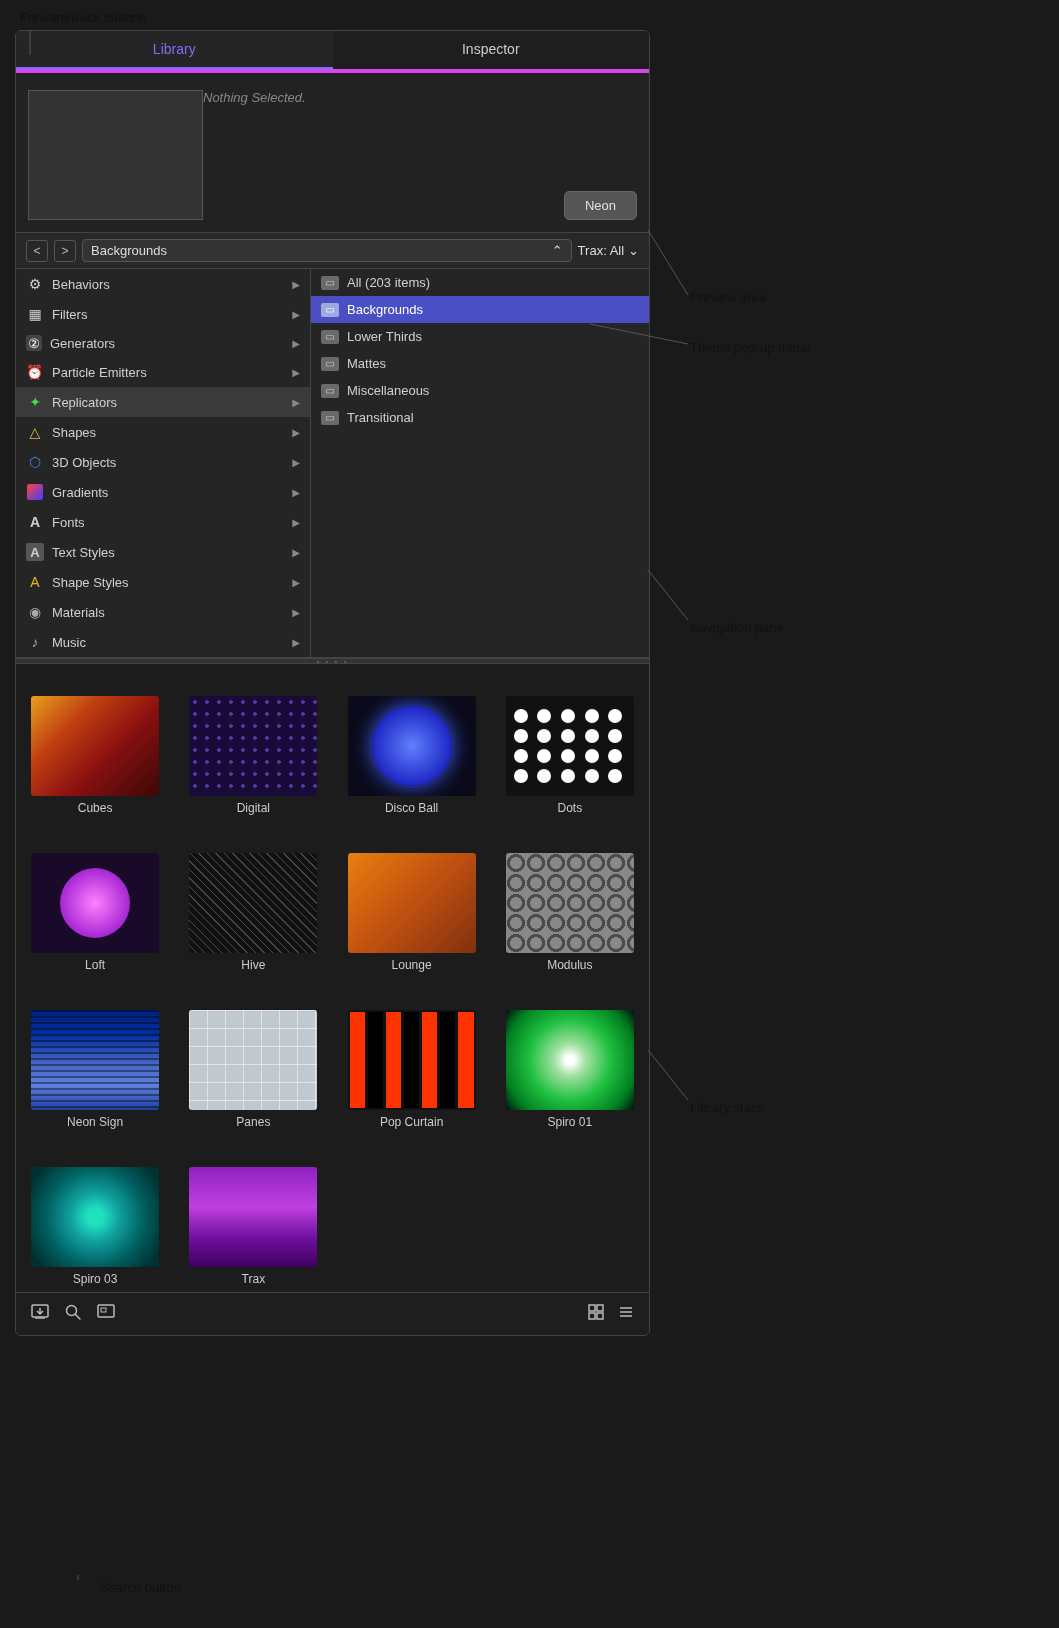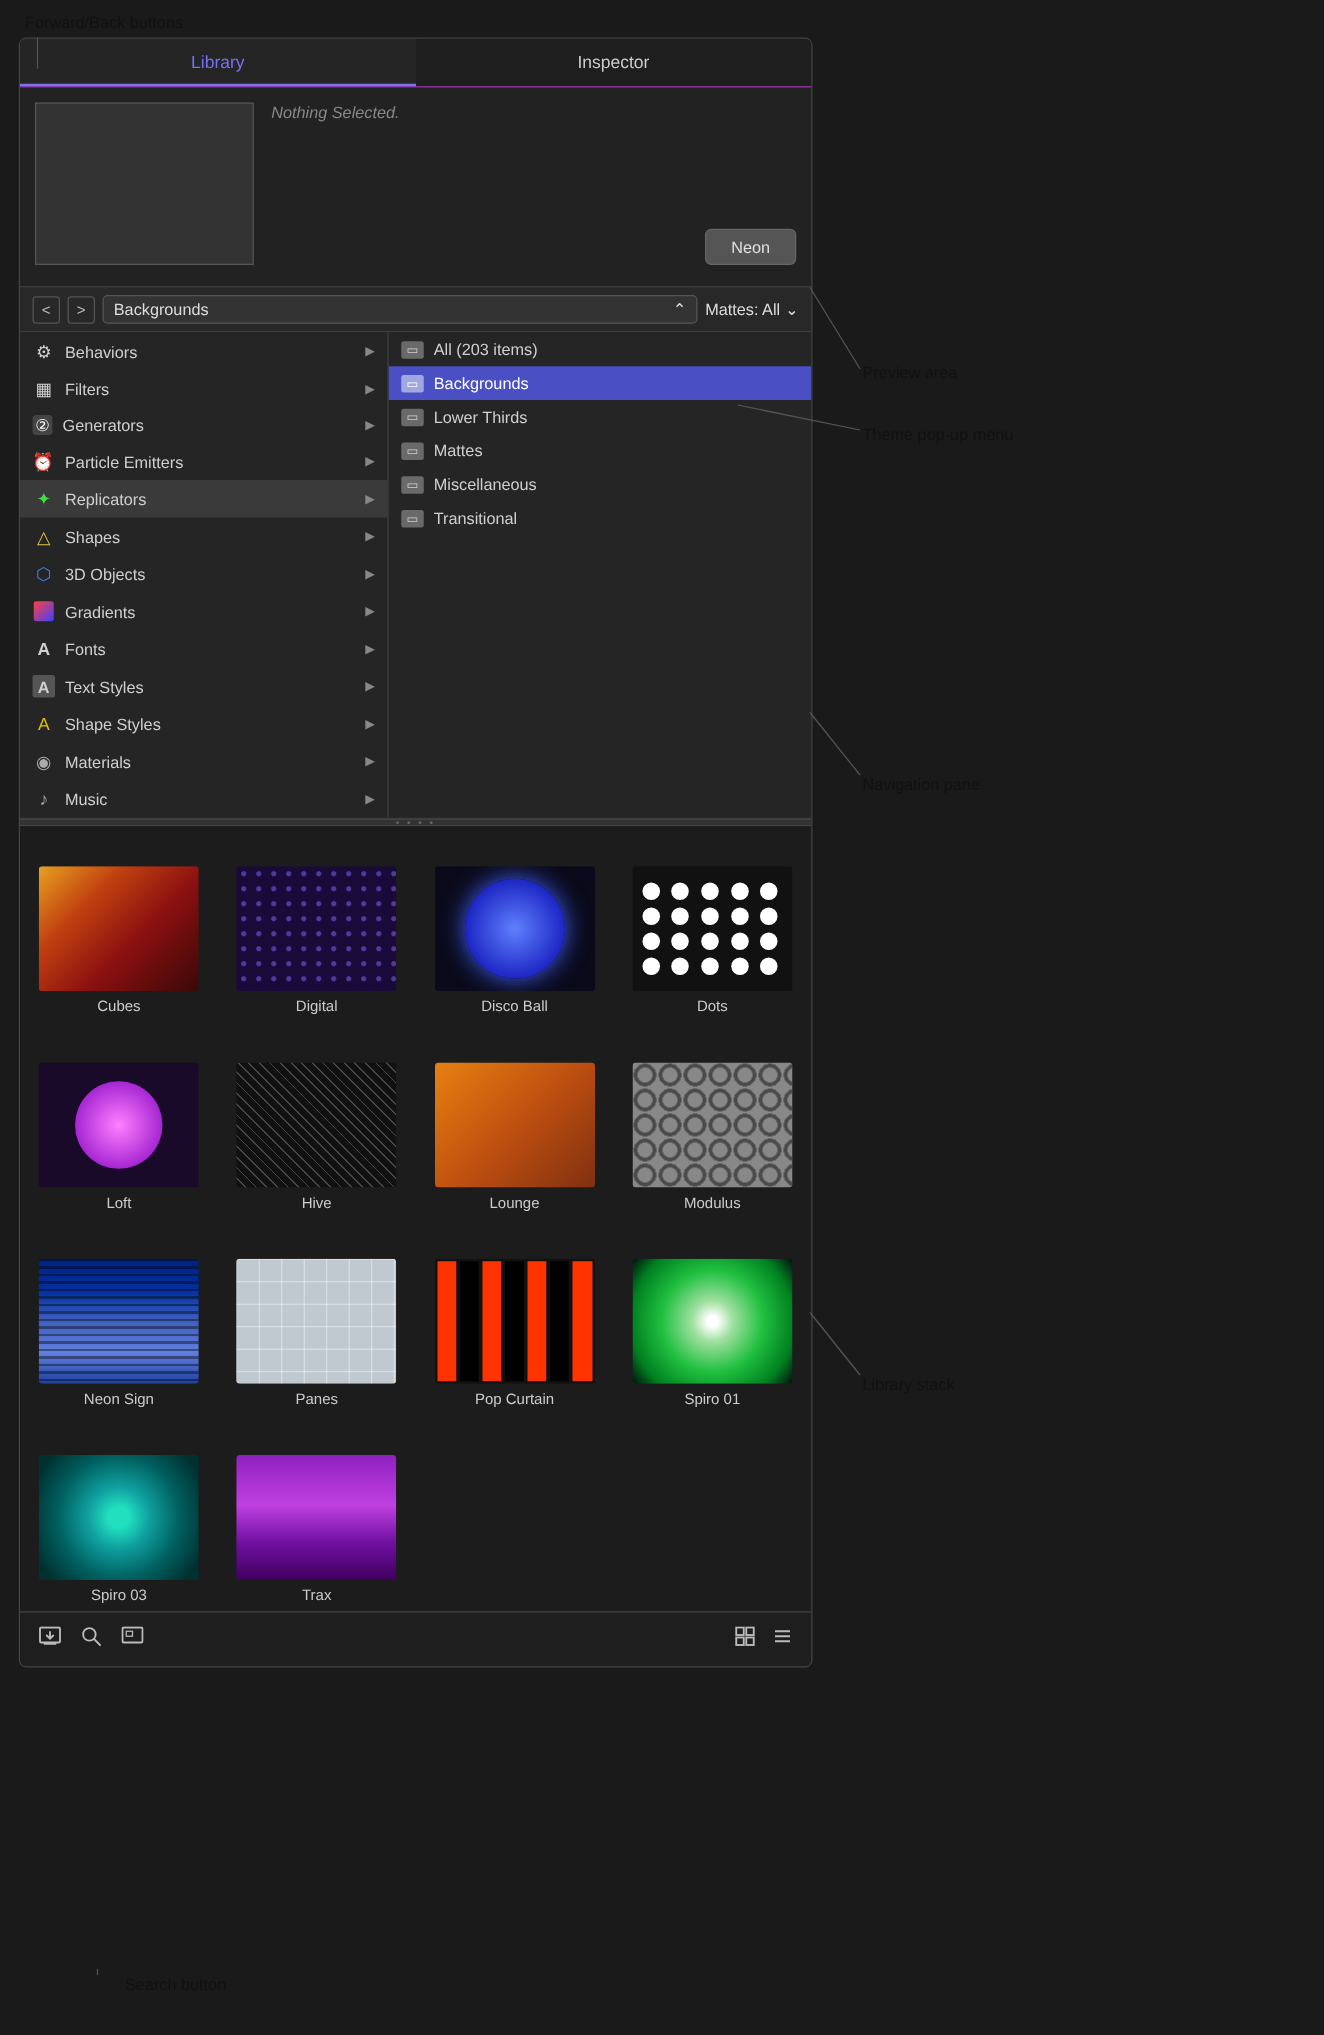--- a/index.html
+++ b/index.html
@@ -21,21 +21,21 @@
       background: #2a2a2a;
       border: 1px solid #444;
       border-radius: 6px;
       overflow: hidden;
     }
 
     
     .tab-bar {
       display: flex;
       background: #1e1e1e;
-      border-bottom: 1px solid #d946ef;
+      border-bottom: 4px solid #d946ef;
     }
     .tab {
       flex: 1;
       text-align: center;
       padding: 10px;
       font-size: 14px;
       font-weight: 500;
       cursor: pointer;
       border-bottom: 2px solid transparent;
     }
@@ -47,22 +47,21 @@
     .tab.inactive {
       color: #ccc;
       background: #1e1e1e;
     }
 
     
     .preview-area {
       background: #222;
       padding: 12px;
       display: flex;
-      gap: 14px;
-      align-items: flex-start;
+      align-items: flex-end;
       min-height: 160px;
       border-bottom: 1px solid #444;
     }
     .preview-thumbnail {
       width: 175px;
       height: 130px;
       background: #333;
       border: 1px solid #555;
       flex-shrink: 0;
     }
@@ -494,21 +493,21 @@
   </div>
 
   <div class="breadcrumb-bar">
     <button class="nav-btn">&lt;</button>
     <button class="nav-btn">&gt;</button>
     <div class="breadcrumb-label">
       <span>Backgrounds</span>
       <span>⌃</span>
     </div>
     <div class="theme-select">
-      <span>Mattes: All</span>
+      <span>Trax: All</span>
       <span>⌄</span>
     </div>
   </div>
 
   <div class="split-pane">
 
     <div class="nav-pane">
       <div class="nav-item">
         <div class="nav-item-left">
           <span class="nav-icon">⚙</span>

